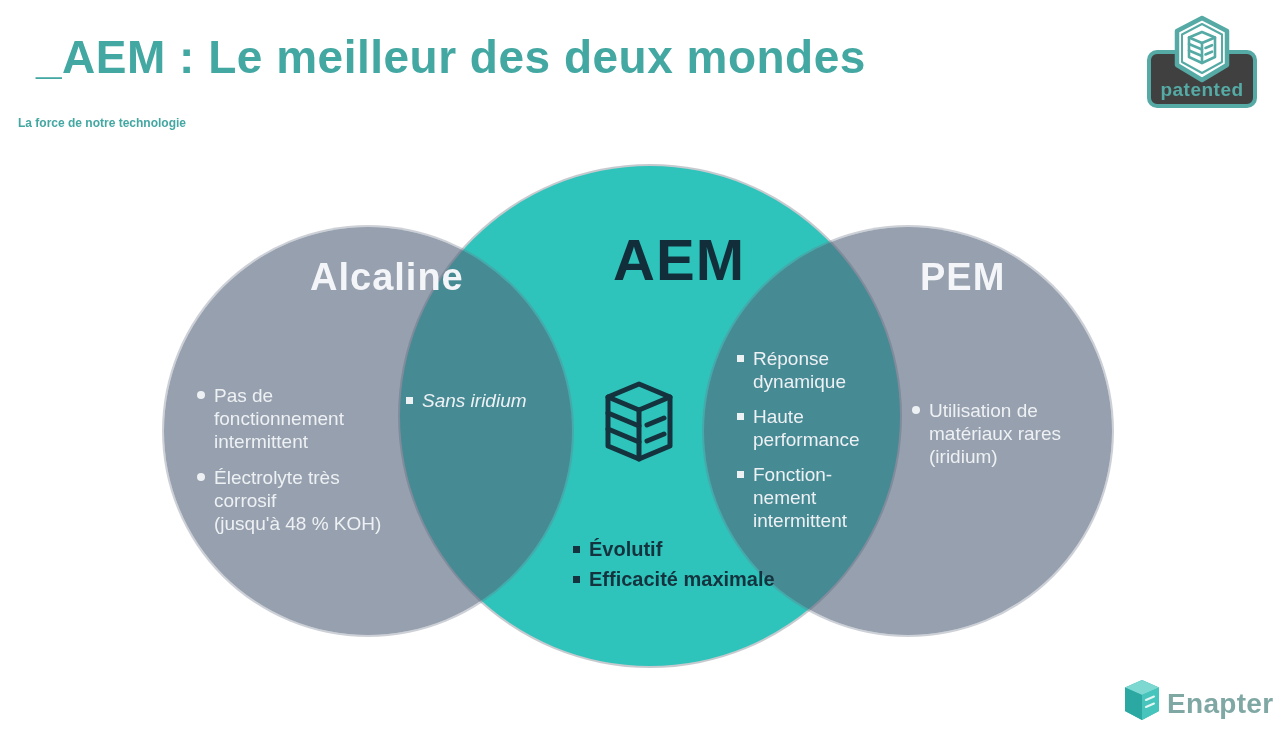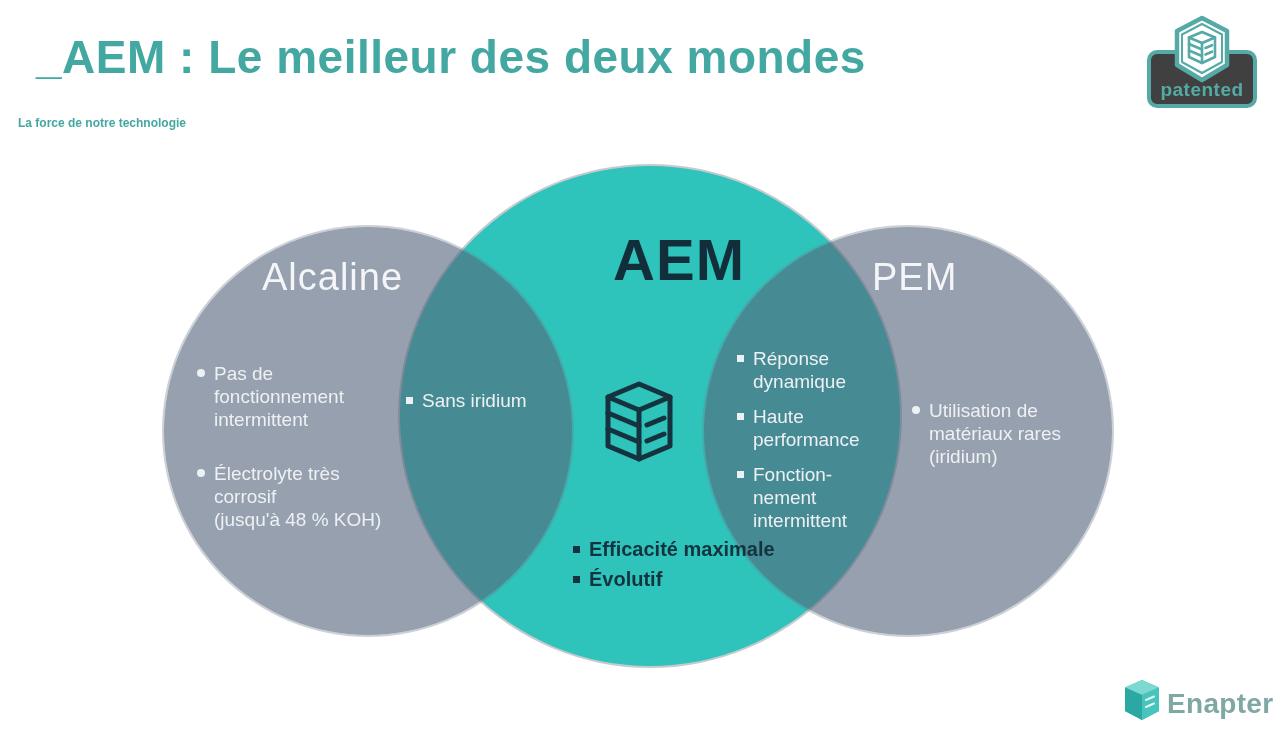--- a/index.html
+++ b/index.html
@@ -38,21 +38,21 @@
   .c-gray {
     width:408px; height:408px; background:rgba(86,101,124,0.62);
     box-shadow:0 0 0 2px rgba(112,124,140,0.35); z-index:2;
   }
   .c-alcaline { left:164px; top:227px; }
   .c-pem      { left:704px; top:227px; }
 
   
   .venn-label {
     position:absolute; z-index:3; color:#f3f5f8;
-    font-size:38px; font-weight:400; letter-spacing:1px;
+    font-size:38px; font-weight:700; letter-spacing:1px;margin-left:48px;
   }
   .lbl-alcaline { left:262px; top:256px; }
   .lbl-pem      { left:872px; top:256px; }
   .lbl-aem {
     position:absolute; z-index:3; left:535px; top:226px; width:210px;
     text-align:right; font-size:58px; font-weight:700; color:#112e3a; letter-spacing:1px;
   }
 
   .center-cube { position:absolute; left:604px; top:380px; z-index:3; }
 
@@ -60,22 +60,22 @@
   .item  { display:flex; align-items:flex-start; }
   .bullet { flex:0 0 auto; margin-right:9px; background:#eef1f4; }
   .b-round  { width:8px; height:8px; border-radius:50%; margin-top:7px; }
   .b-square { width:7px; height:7px; margin-top:8px; }
   .bullet.dark { background:#14333e; }
   .txt {
     white-space:pre-line; font-size:19px; line-height:23px; color:#eef1f4;
   }
   .txt.dark { color:#14333e; font-weight:700; font-size:20px; }
 
-  .list-alcaline { left:197px; top:362px; gap:31px; }
-  .list-alc-aem  { left:406px; top:389px; gap:12px; }
+  .list-alcaline { left:197px; top:384px; gap:13px; }
+  .list-alc-aem  { left:406px; top:389px; gap:12px;font-style:italic; }
   .list-aem      { left:573px; top:538px; gap:7px;  }
   .list-aem-pem  { left:737px; top:347px; gap:12px; }
   .list-pem      { left:912px; top:399px; gap:13px; }
 
   
   .enapter-logo { position:absolute; left:1122px; top:678px; z-index:3; }
   .enapter-word {
     position:absolute; left:1167px; top:688px; z-index:3;
     font-size:28px; font-weight:700; color:#7fa7a4; letter-spacing:0.3px;
   }
@@ -143,25 +143,25 @@
   <div class="vlist list-alc-aem">
     <div class="item">
       <span class="bullet b-square"></span>
       <span class="txt">Sans iridium</span>
     </div>
   </div>
 
   <div class="vlist list-aem">
     <div class="item">
       <span class="bullet b-square dark"></span>
+      <span class="txt dark">Évolutif</span>
+    </div>
+    <div class="item">
+      <span class="bullet b-square dark"></span>
       <span class="txt dark">Efficacité maximale</span>
-    </div>
-    <div class="item">
-      <span class="bullet b-square dark"></span>
-      <span class="txt dark">Évolutif</span>
     </div>
   </div>
 
   <div class="vlist list-aem-pem">
     <div class="item">
       <span class="bullet b-square"></span>
       <span class="txt">Réponse
 dynamique</span>
     </div>
     <div class="item">

